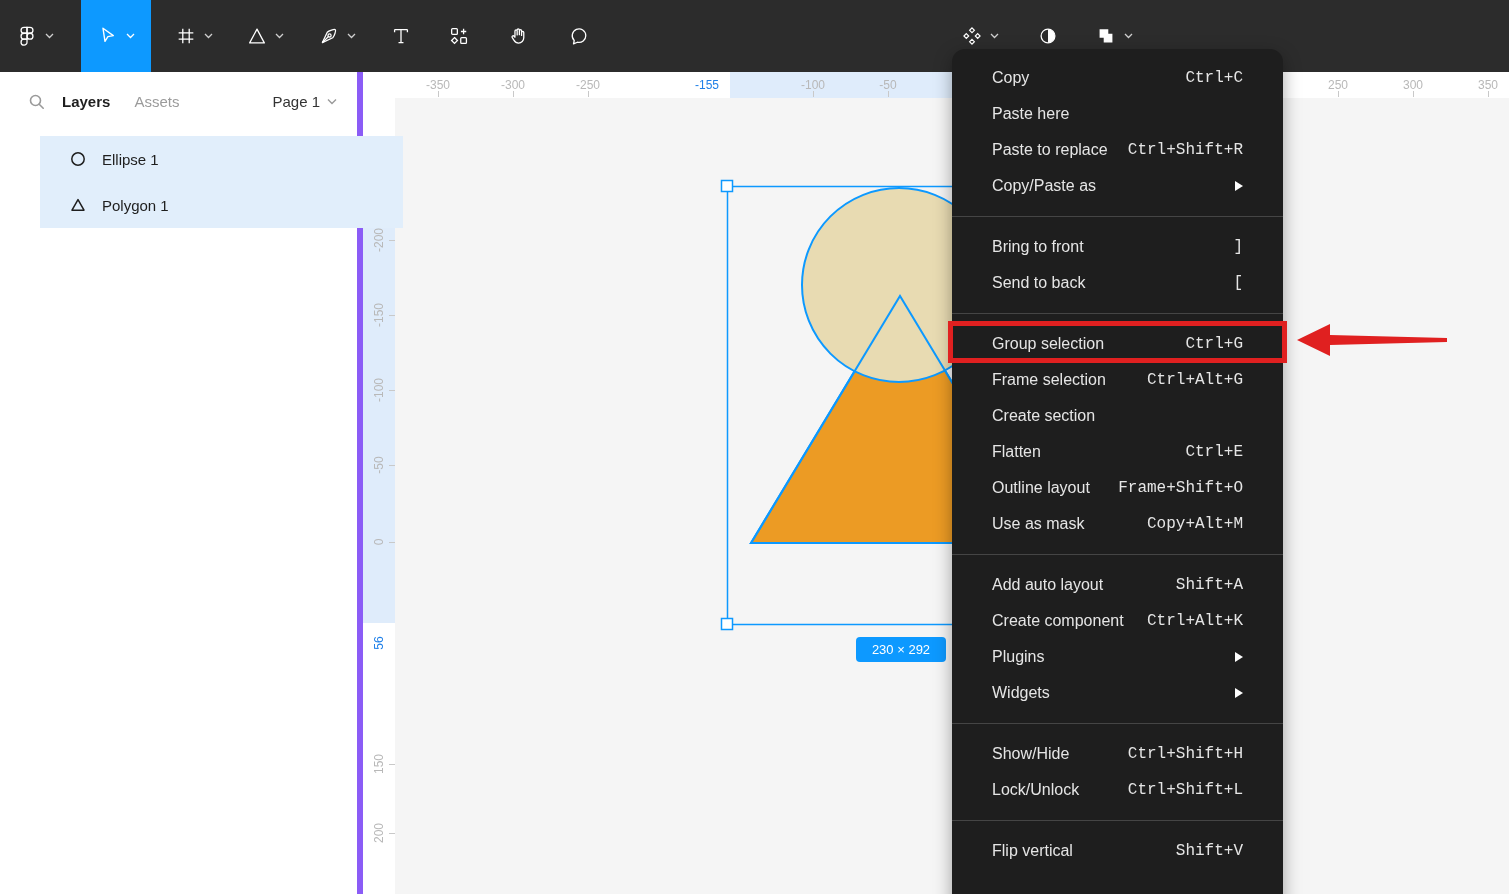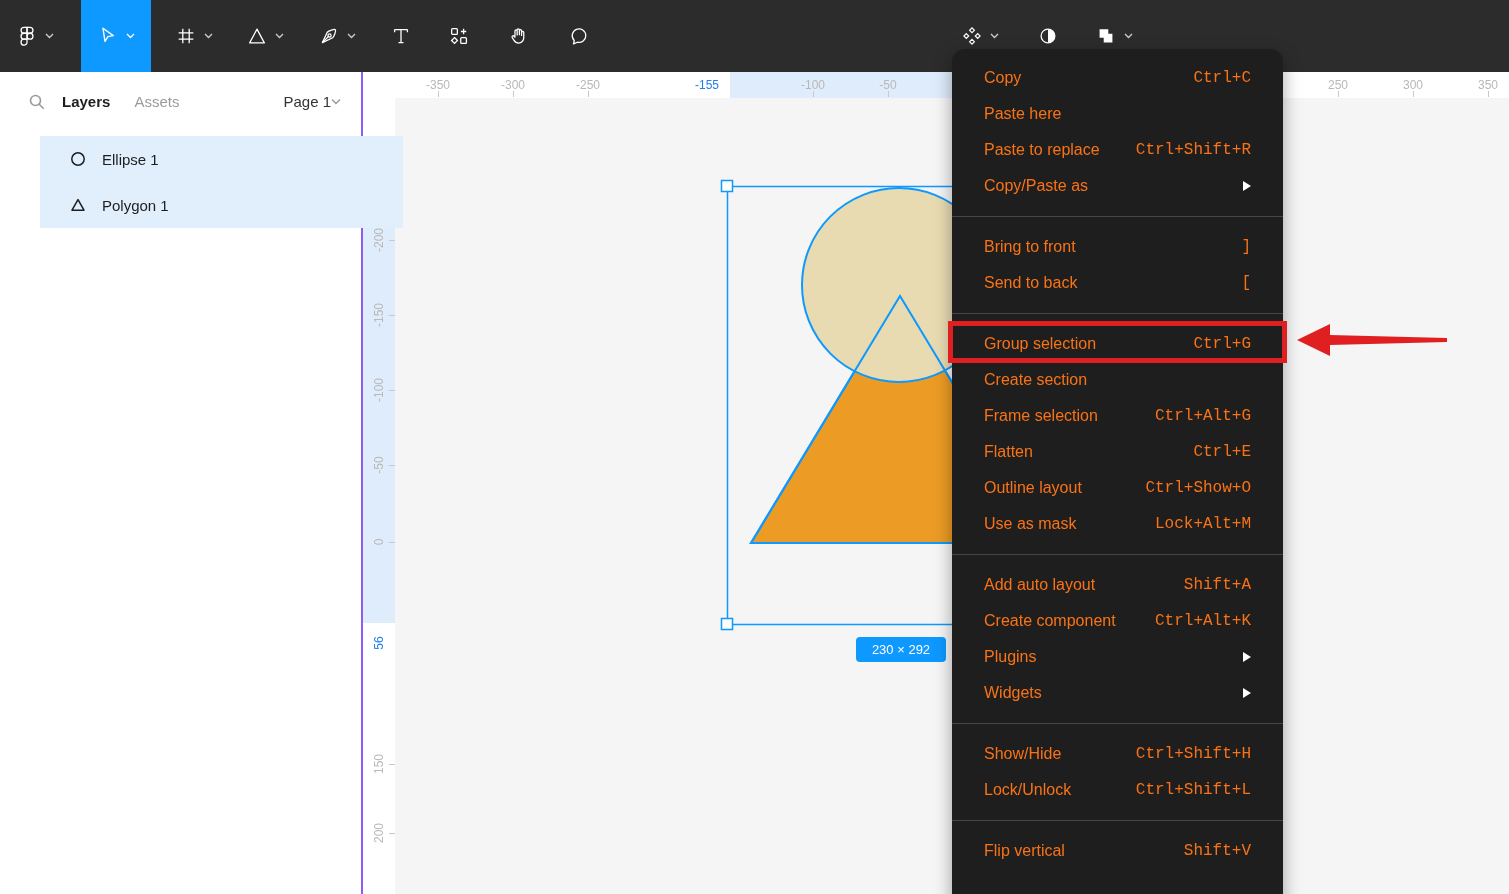--- a/index.html
+++ b/index.html
@@ -10,47 +10,47 @@
     background: #ffffff;
   }
   
   .toolbar { position:absolute; left:0; top:0; width:1509px; height:72px; background:#2C2C2C; z-index:40; }
   .tbtn { position:absolute; top:0; height:72px; display:flex; align-items:center; justify-content:center; gap:7px; cursor:default; }
   .tbtn.selected { background:#0D99FF; }
   .ticon { display:flex; align-items:center; justify-content:center; }
   .ticon svg { display:block; }
   .chev { display:flex; align-items:center; }
   
-  .sidebar { position:absolute; left:0; top:72px; width:363px; height:822px; background:#fff; border-right:2px solid #8b5cf6; z-index:30; }
+  .sidebar { position:absolute; left:0; top:72px; width:363px; height:822px; background:#fff; border-right:6px solid #8b5cf6; z-index:30; }
   .side-head { position:absolute; left:0; top:0; width:100%; height:59px; display:flex; align-items:center; padding:0 20px 0 28px; }
   .search-ic { margin-right:16px; display:flex; }
   .tab { font-size:15px; color:#9B9B9B; cursor:default; }
   .tab.active { color:#1E1E1E; font-weight:700; }
   .tab + .tab { margin-left:24px; }
-  .page-sel { margin-left:auto; display:flex; align-items:center; font-size:15px; color:#333;padding-left:8px; }
+  .page-sel { margin-left:auto; display:flex; align-items:center; gap:7px; font-size:15px; color:#333;padding-left:8px; }
   .layer-row { position:absolute; left:0; width:363px; height:46px; display:flex; align-items:center; padding-left:30px; gap:16px; font-size:15px; color:#1E1E1E; }
   .layer-row.sel { background:#E1EEFB;margin-left:40px; }
   
   .h-ruler { position:absolute; left:366px; top:72px; width:1146px; height:26px; background:#fff; z-index:20; }
   .h-band { position:absolute; left:364px; top:0; width:345px; height:26px; background:#DFECFB; }
   .hlab { position:absolute; top:50%; transform:translate(-50%,-50%); font-size:12px; color:#B8B8B8; white-space:nowrap; }
   .hlab.blue { color:#2080E8; }
   .htick { position:absolute; top:19px; width:1px; height:6px; background:#C9C9C9; }
   .v-ruler { position:absolute; left:363px; top:98px; width:32px; height:796px; background:#fff; z-index:20; }
   .v-band { position:absolute; left:0; top:90px; width:32px; height:435px; background:#DFECFB; }
   .vlab { position:absolute; left:16px; transform:translate(-50%,-50%) rotate(-90deg); font-size:12px; color:#B8B8B8; white-space:nowrap; }
   .vlab.blue { color:#2080E8; }
   .vtick { position:absolute; left:26px; width:6px; height:1px; background:#C9C9C9; }
   
   .canvas { position:absolute; left:395px; top:98px; width:1114px; height:796px; background:#F5F5F5; z-index:1; }
   .shapes-svg { position:absolute; left:0; top:0; z-index:5; pointer-events:none; }
   .size-badge { position:absolute; left:856px; top:637px; width:90px; height:25px; background:#0D99FF; color:#fff; font-size:13px; border-radius:4px; display:flex; align-items:center; justify-content:center; z-index:6; }
   
   .cmenu { position:absolute; left:952px; top:49px; width:331px; height:900px; background:#1E1E1E; border-radius:13px; padding-top:11px; z-index:50; box-shadow:0 6px 18px rgba(0,0,0,.35); }
-  .menu-row { height:36px; display:flex; align-items:center; padding:0 32px; color:#f97316; font-size:16px; cursor:default; }
+  .menu-row { height:36px; display:flex; align-items:center; padding:0 40px; color:#e5e5e5; font-size:16px; cursor:default; }
   .mi-label { flex:1; white-space:nowrap; }
   .mi-short { white-space:nowrap;font-family:Liberation Mono, monospace; }
   .submenu-arrow { width:0; height:0; border-left:8px solid #fff; border-top:5px solid transparent; border-bottom:5px solid transparent; }
   .menu-sep { height:1px; background:#454545; margin:12px 0; }
   
   .red-box { position:absolute; left:948px; top:321px; width:339px; height:42px; border:5px solid #E02020; z-index:60; pointer-events:none; }
   .red-arrow { position:absolute; left:1290px; top:319px; z-index:60; pointer-events:none; }
 </style>
 </head>
 <body>
@@ -303,38 +303,38 @@
     <div class="menu-row">
       <span class="mi-label">Send to back</span>
       <span class="mi-short">[</span>
     </div>
     <div class="menu-sep"></div>
     <div class="menu-row">
       <span class="mi-label">Group selection</span>
       <span class="mi-short">Ctrl+G</span>
     </div>
     <div class="menu-row">
+      <span class="mi-label">Frame selection</span>
+      <span class="mi-short">Ctrl+Alt+G</span>
+    </div>
+    <div class="menu-row">
       <span class="mi-label">Create section</span>
       <span class="mi-short"></span>
     </div>
     <div class="menu-row">
-      <span class="mi-label">Frame selection</span>
-      <span class="mi-short">Ctrl+Alt+G</span>
-    </div>
-    <div class="menu-row">
       <span class="mi-label">Flatten</span>
       <span class="mi-short">Ctrl+E</span>
     </div>
     <div class="menu-row">
       <span class="mi-label">Outline layout</span>
-      <span class="mi-short">Ctrl+Show+O</span>
+      <span class="mi-short">Frame+Shift+O</span>
     </div>
     <div class="menu-row">
       <span class="mi-label">Use as mask</span>
-      <span class="mi-short">Lock+Alt+M</span>
+      <span class="mi-short">Copy+Alt+M</span>
     </div>
     <div class="menu-sep"></div>
     <div class="menu-row">
       <span class="mi-label">Add auto layout</span>
       <span class="mi-short">Shift+A</span>
     </div>
     <div class="menu-row">
       <span class="mi-label">Create component</span>
       <span class="mi-short">Ctrl+Alt+K</span>
     </div>

